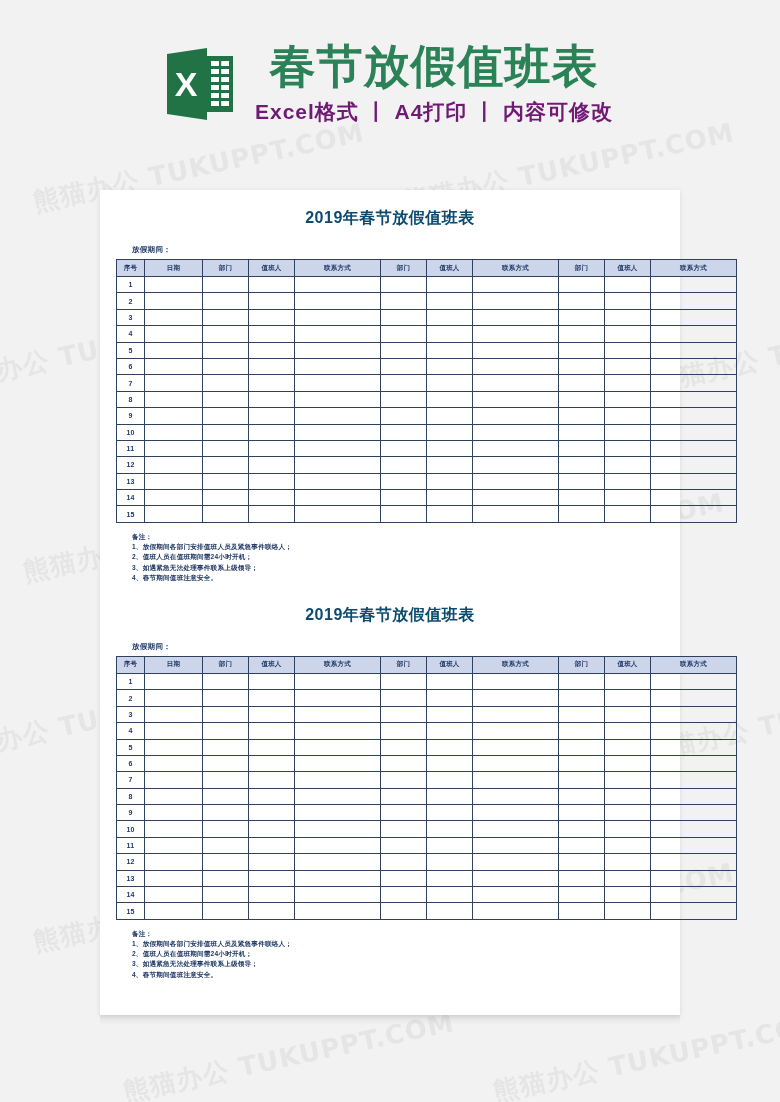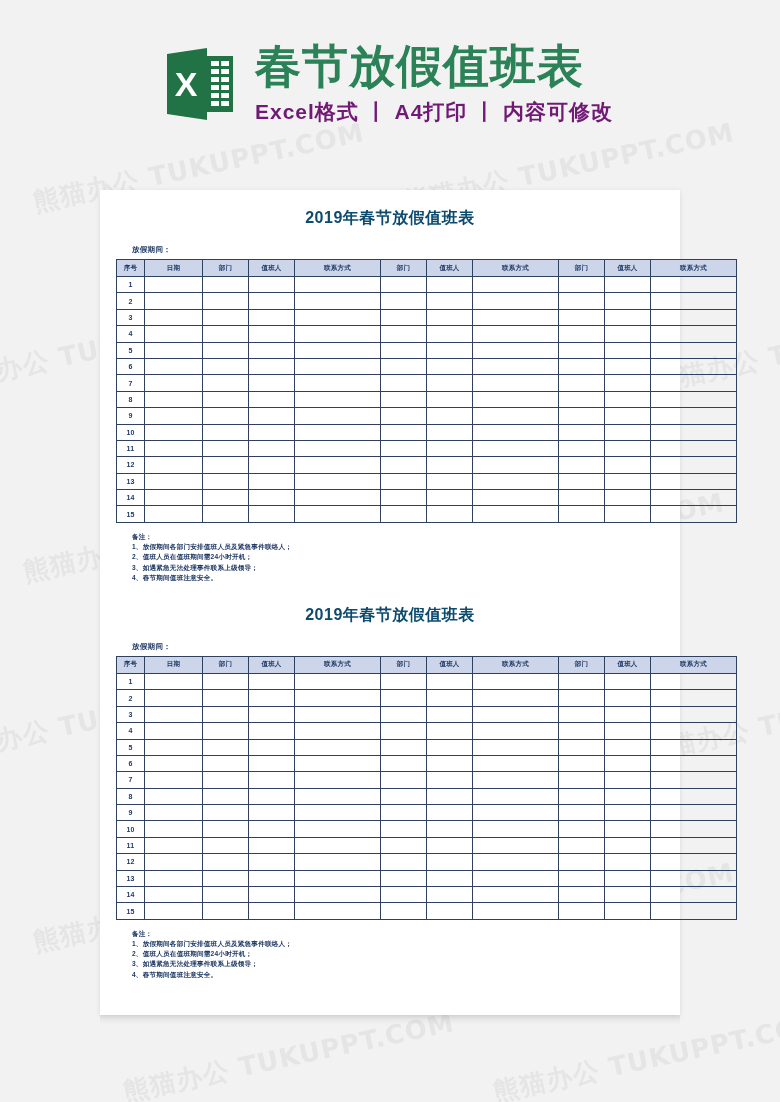--- a/index.html
+++ b/index.html
@@ -56,20 +56,21 @@
   }
   .banner-text { display: flex; flex-direction: column; }
   .banner-title {
     font-size: 46px;
     font-weight: 700;
     color: #2e8b57;
     color: #2b8257;
     line-height: 1.05;
     letter-spacing: 1px;
     white-space: nowrap;
+    text-align: center;
   }
   .banner-sub {
     margin-top: 7px;
     font-size: 21px;
     font-weight: 700;
     color: #701a75;
     letter-spacing: 1px;
     white-space: nowrap;
   }
 

